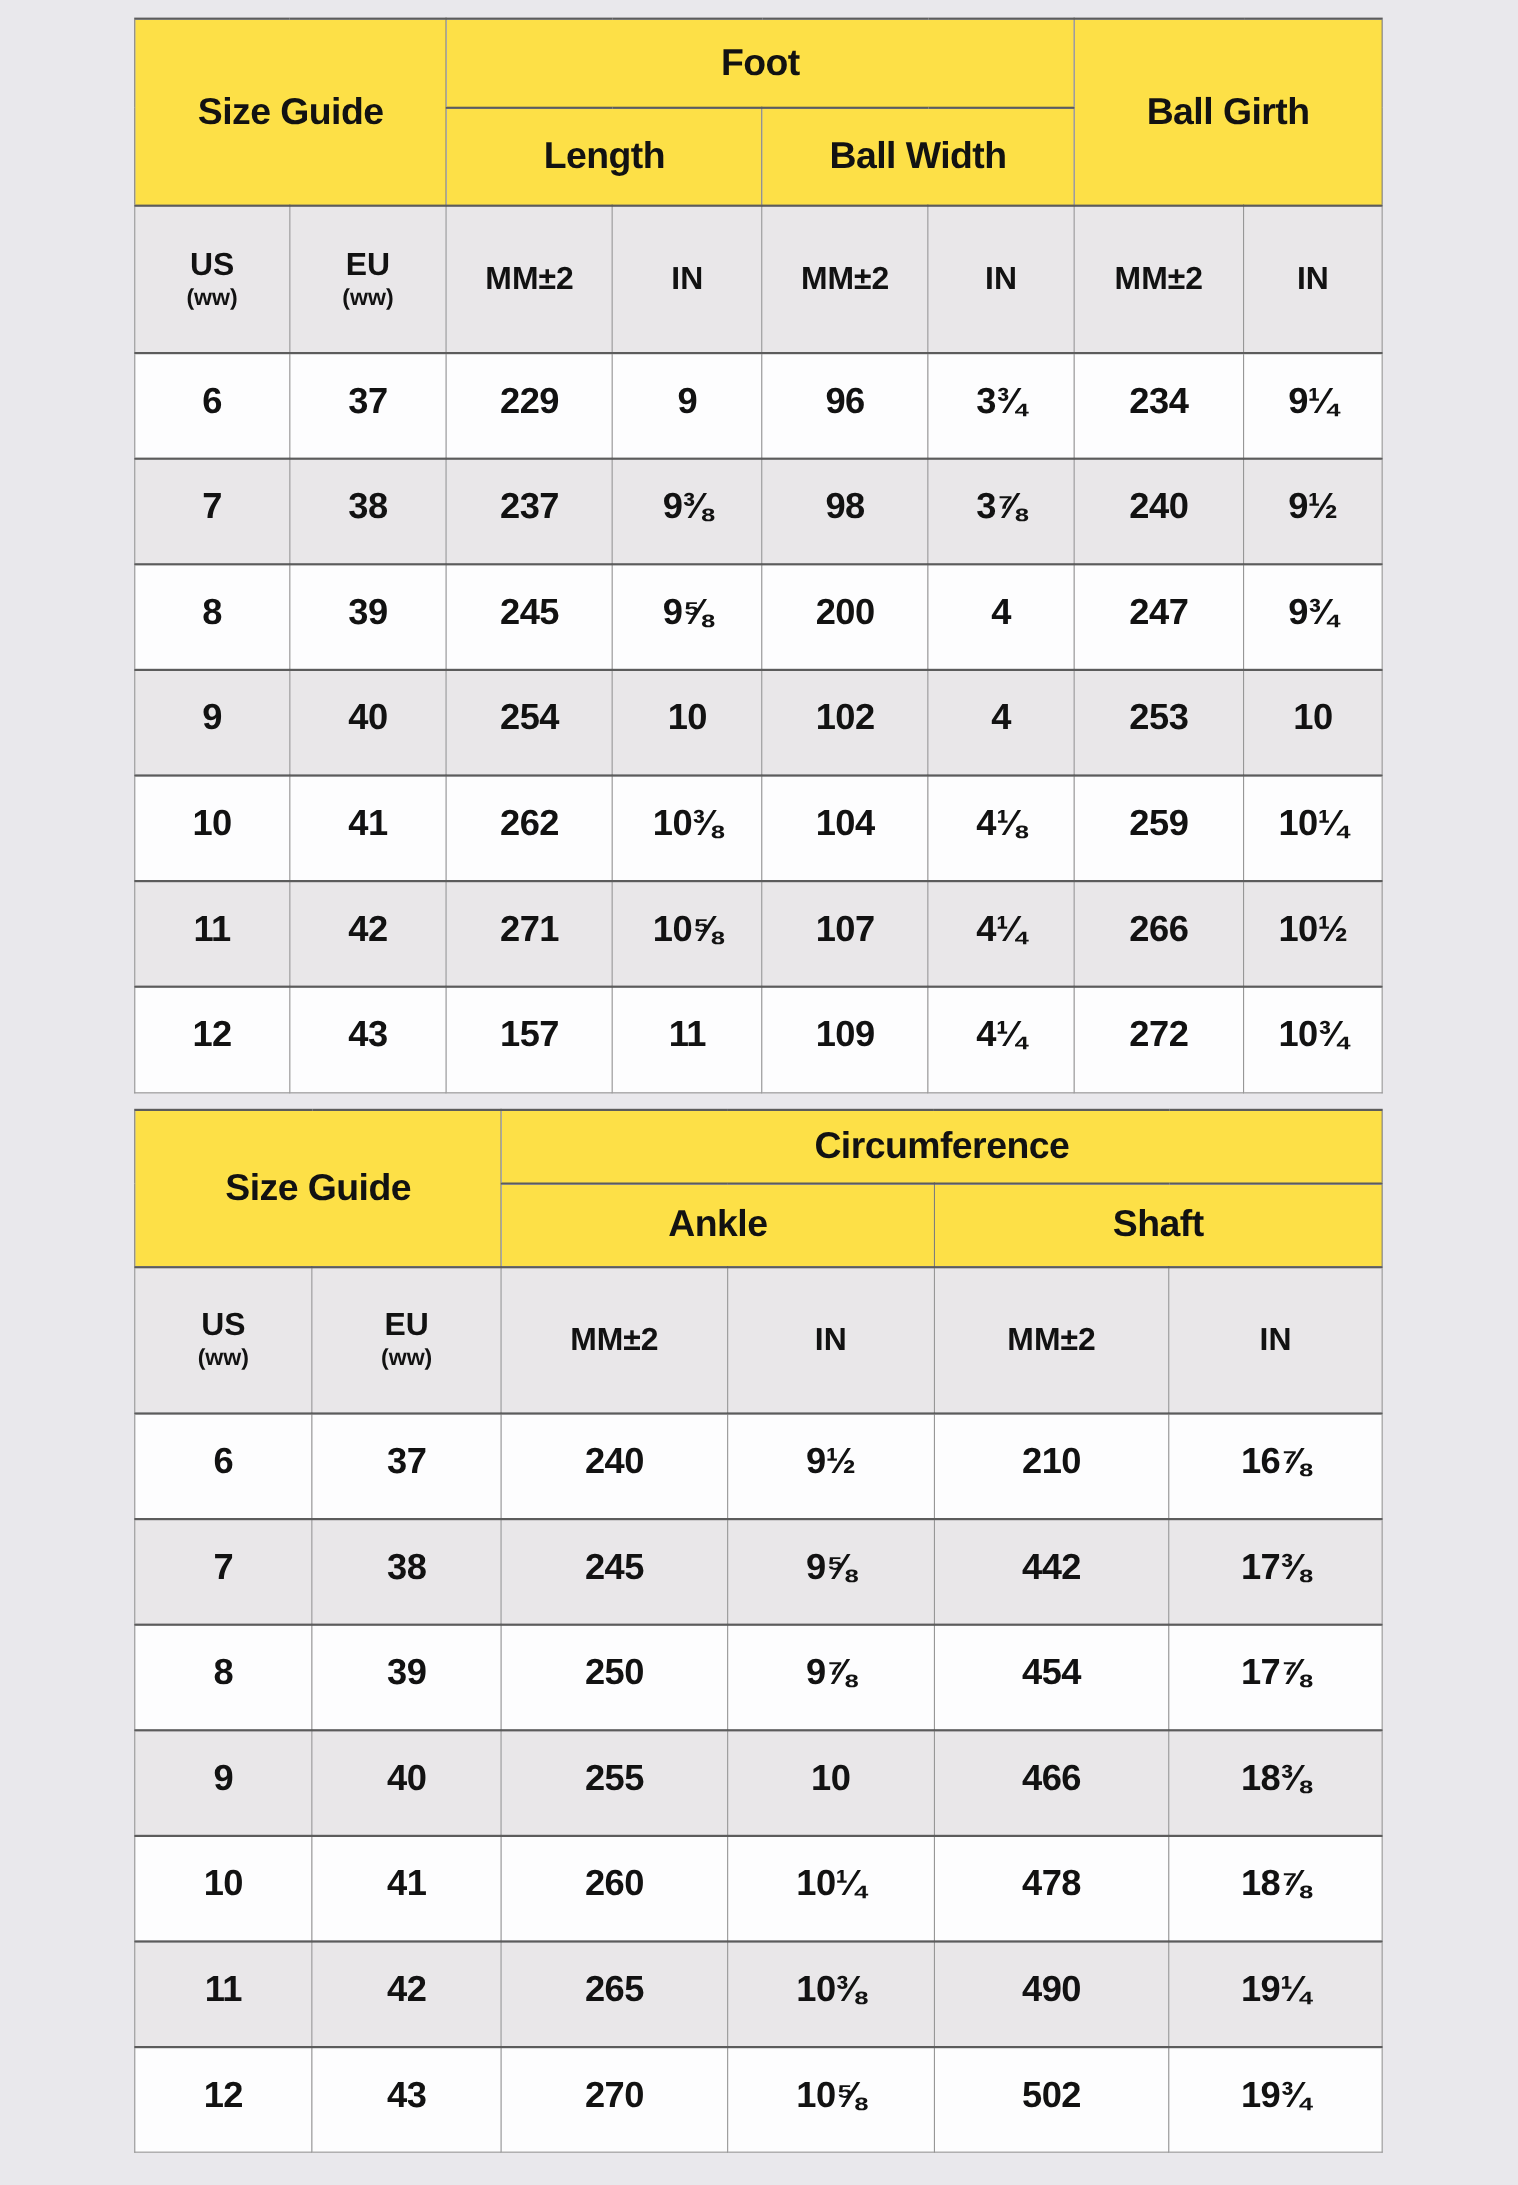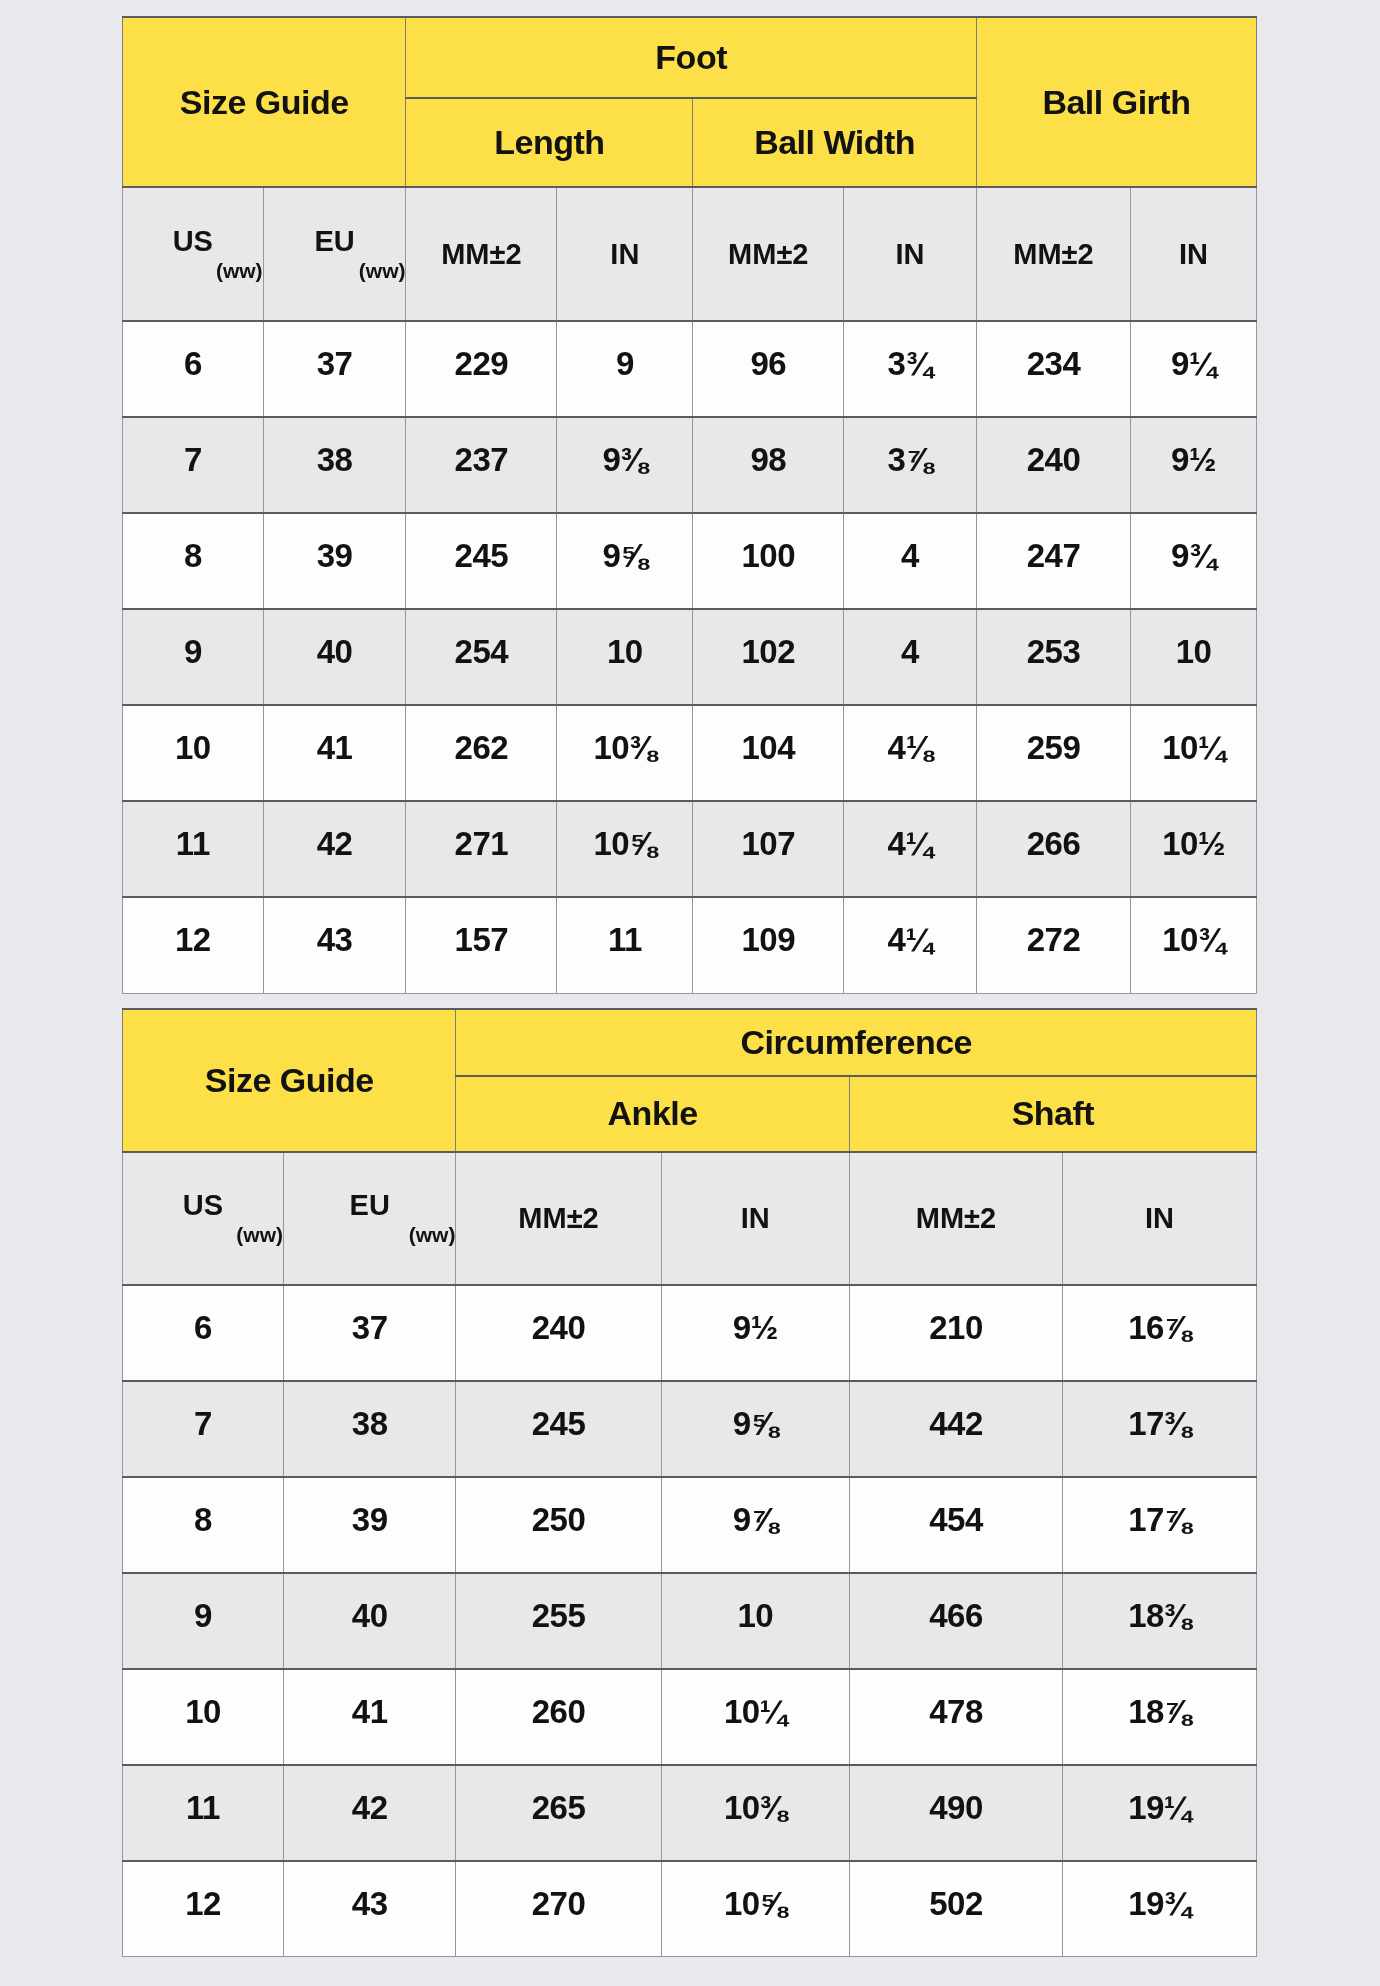--- a/index.html
+++ b/index.html
@@ -40,21 +40,21 @@
     font-size: 34px;
     font-weight: bold;
     letter-spacing: -0.5px;
   }
   
   tr.subhead th {
     background: #e9e7e9;
     font-weight: bold;
   }
   tr.subhead .main { font-size: 29px; line-height: 1.05; }
-  tr.subhead .sub  { font-size: 21px; line-height: 1.1; margin-top: 2px; text-align: right; }
+  tr.subhead .sub  { font-size: 21px; line-height: 1.1; margin-top: 2px; }
 
   table.t tbody td {
     font-size: 33px;
     font-weight: bold;
     letter-spacing: -0.5px;
     padding-bottom: 10px;
   }
   table.t tbody tr:nth-child(odd)  td { background: #fdfdfe; }
   table.t tbody tr:nth-child(even) td { background: #e9e7e9; }
 
@@ -144,21 +144,21 @@
           <td>98</td>
           <td>3⅞</td>
           <td>240</td>
           <td>9½</td>
         </tr>
         <tr>
           <td>8</td>
           <td>39</td>
           <td>245</td>
           <td>9⅝</td>
-          <td>100</td>
+          <td>200</td>
           <td>4</td>
           <td>247</td>
           <td>9¾</td>
         </tr>
         <tr>
           <td>9</td>
           <td>40</td>
           <td>254</td>
           <td>10</td>
           <td>102</td>

